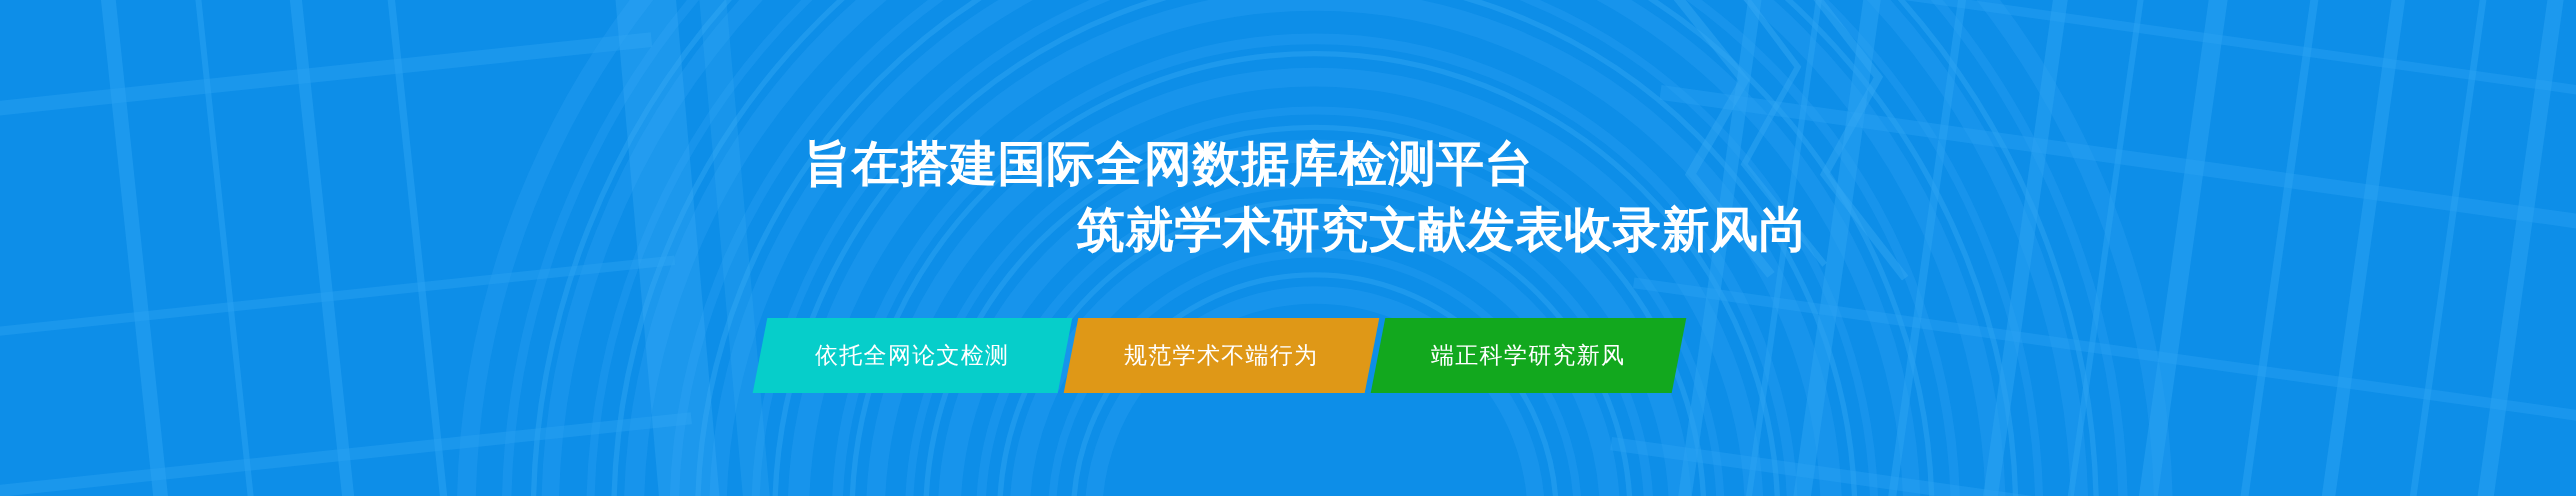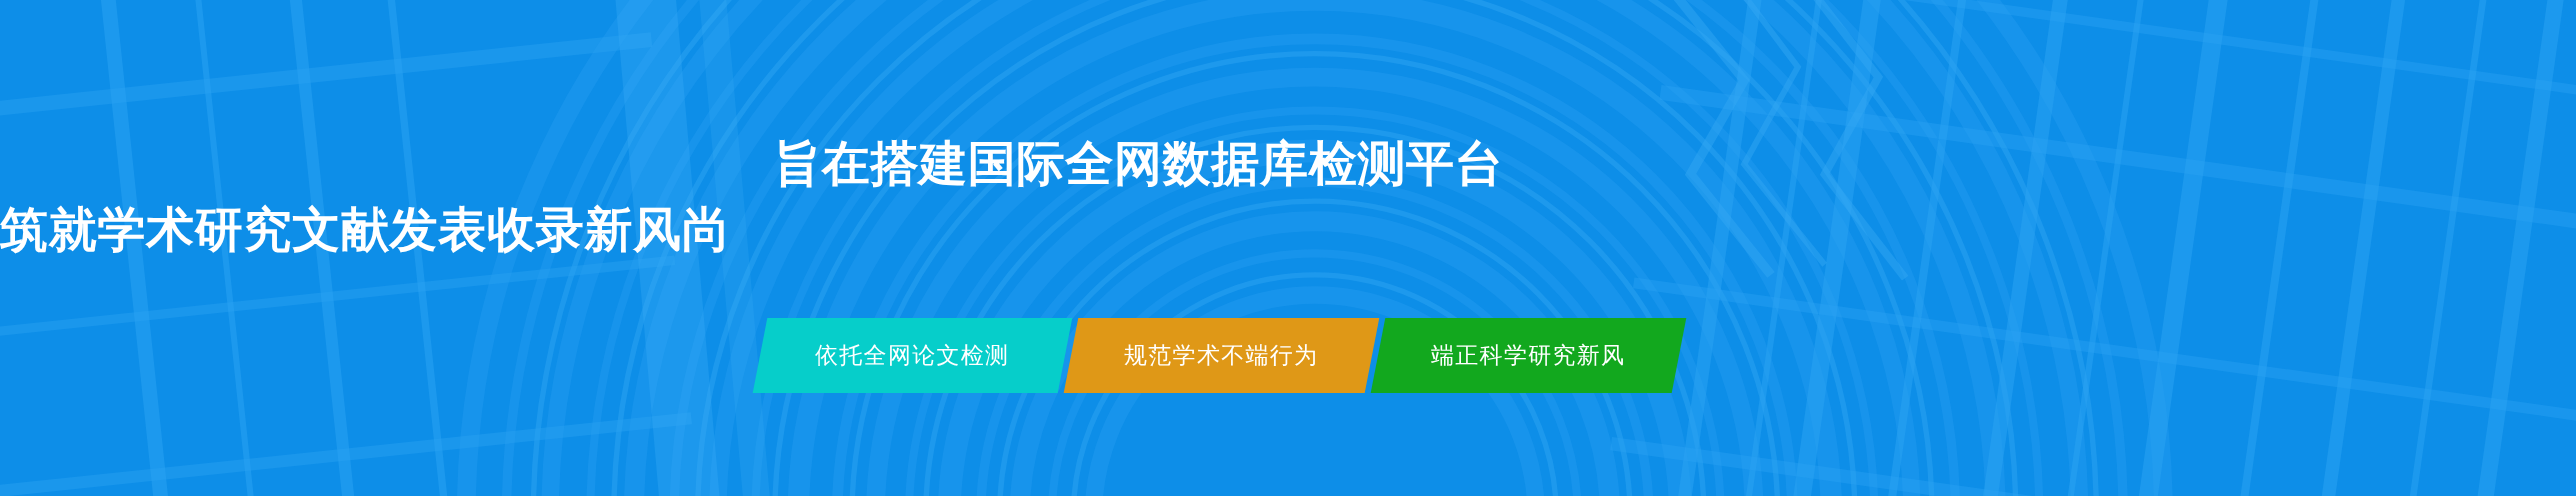--- a/index.html
+++ b/index.html
@@ -36,22 +36,22 @@
     z-index: 6;
     color: #ffffff;
     font-weight: bold;
     font-size: 48px;
     line-height: 66px;
     letter-spacing: 0.7px;
     text-align: left;
     white-space: nowrap;
   }
   .headline-line { display: block; }
-  .headline-line.l1 { padding-left: 773px; }
-  .headline-line.l2 { }
+  .headline-line.l1 { padding-left: 773px; margin-left: 30px; }
+  .headline-line.l2 { padding-left: 1077px; }
 
   
   .tag-strip {
     position: absolute;
     left: 760px;
     top: 318px;
     height: 75px;
     z-index: 6;
     display: flex;
     align-items: stretch;

